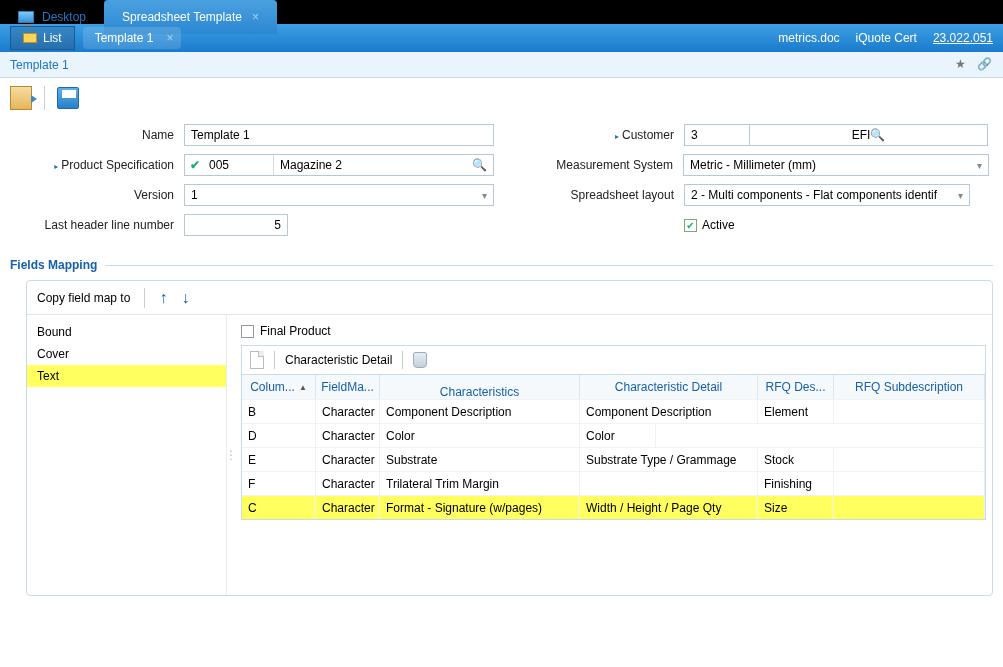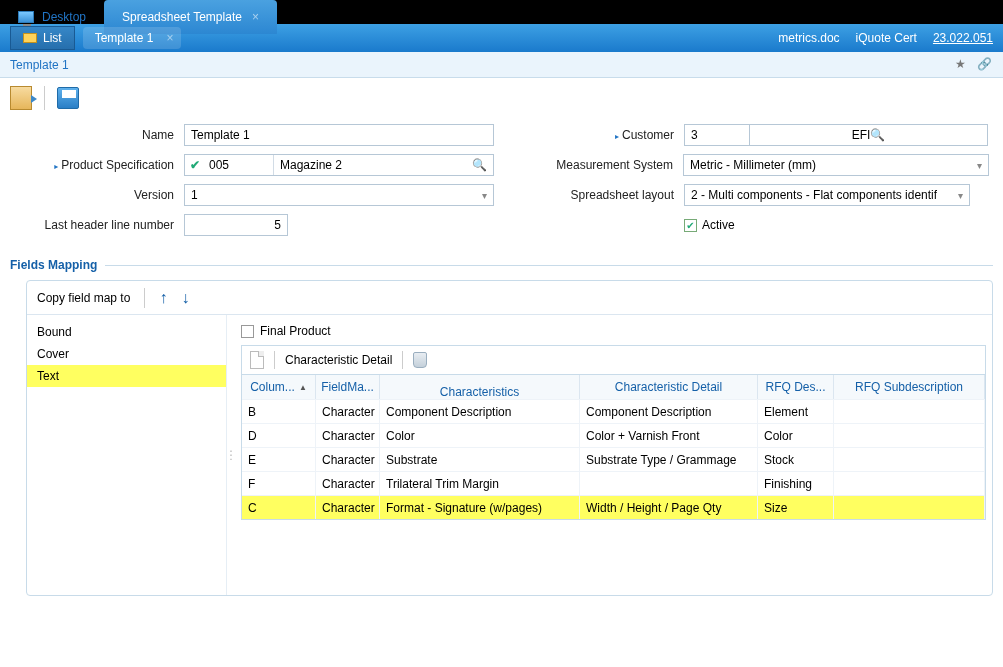--- a/index.html
+++ b/index.html
@@ -263,21 +263,20 @@
               <div class="gc c2">Character</div>
               <div class="gc c3">Component Description</div>
               <div class="gc c4">Component Description</div>
               <div class="gc c5">Element</div>
               <div class="gc c6"></div>
             </div>
             <div class="grid-row">
               <div class="gc c1">D</div>
               <div class="gc c2">Character</div>
               <div class="gc c3">Color</div>
-              <div class="gc c4">Color + Varnish Front</div>
               <div class="gc c5">Color</div>
               <div class="gc c6"></div>
             </div>
             <div class="grid-row">
               <div class="gc c1">E</div>
               <div class="gc c2">Character</div>
               <div class="gc c3">Substrate</div>
               <div class="gc c4">Substrate Type / Grammage</div>
               <div class="gc c5">Stock</div>
               <div class="gc c6"></div>

